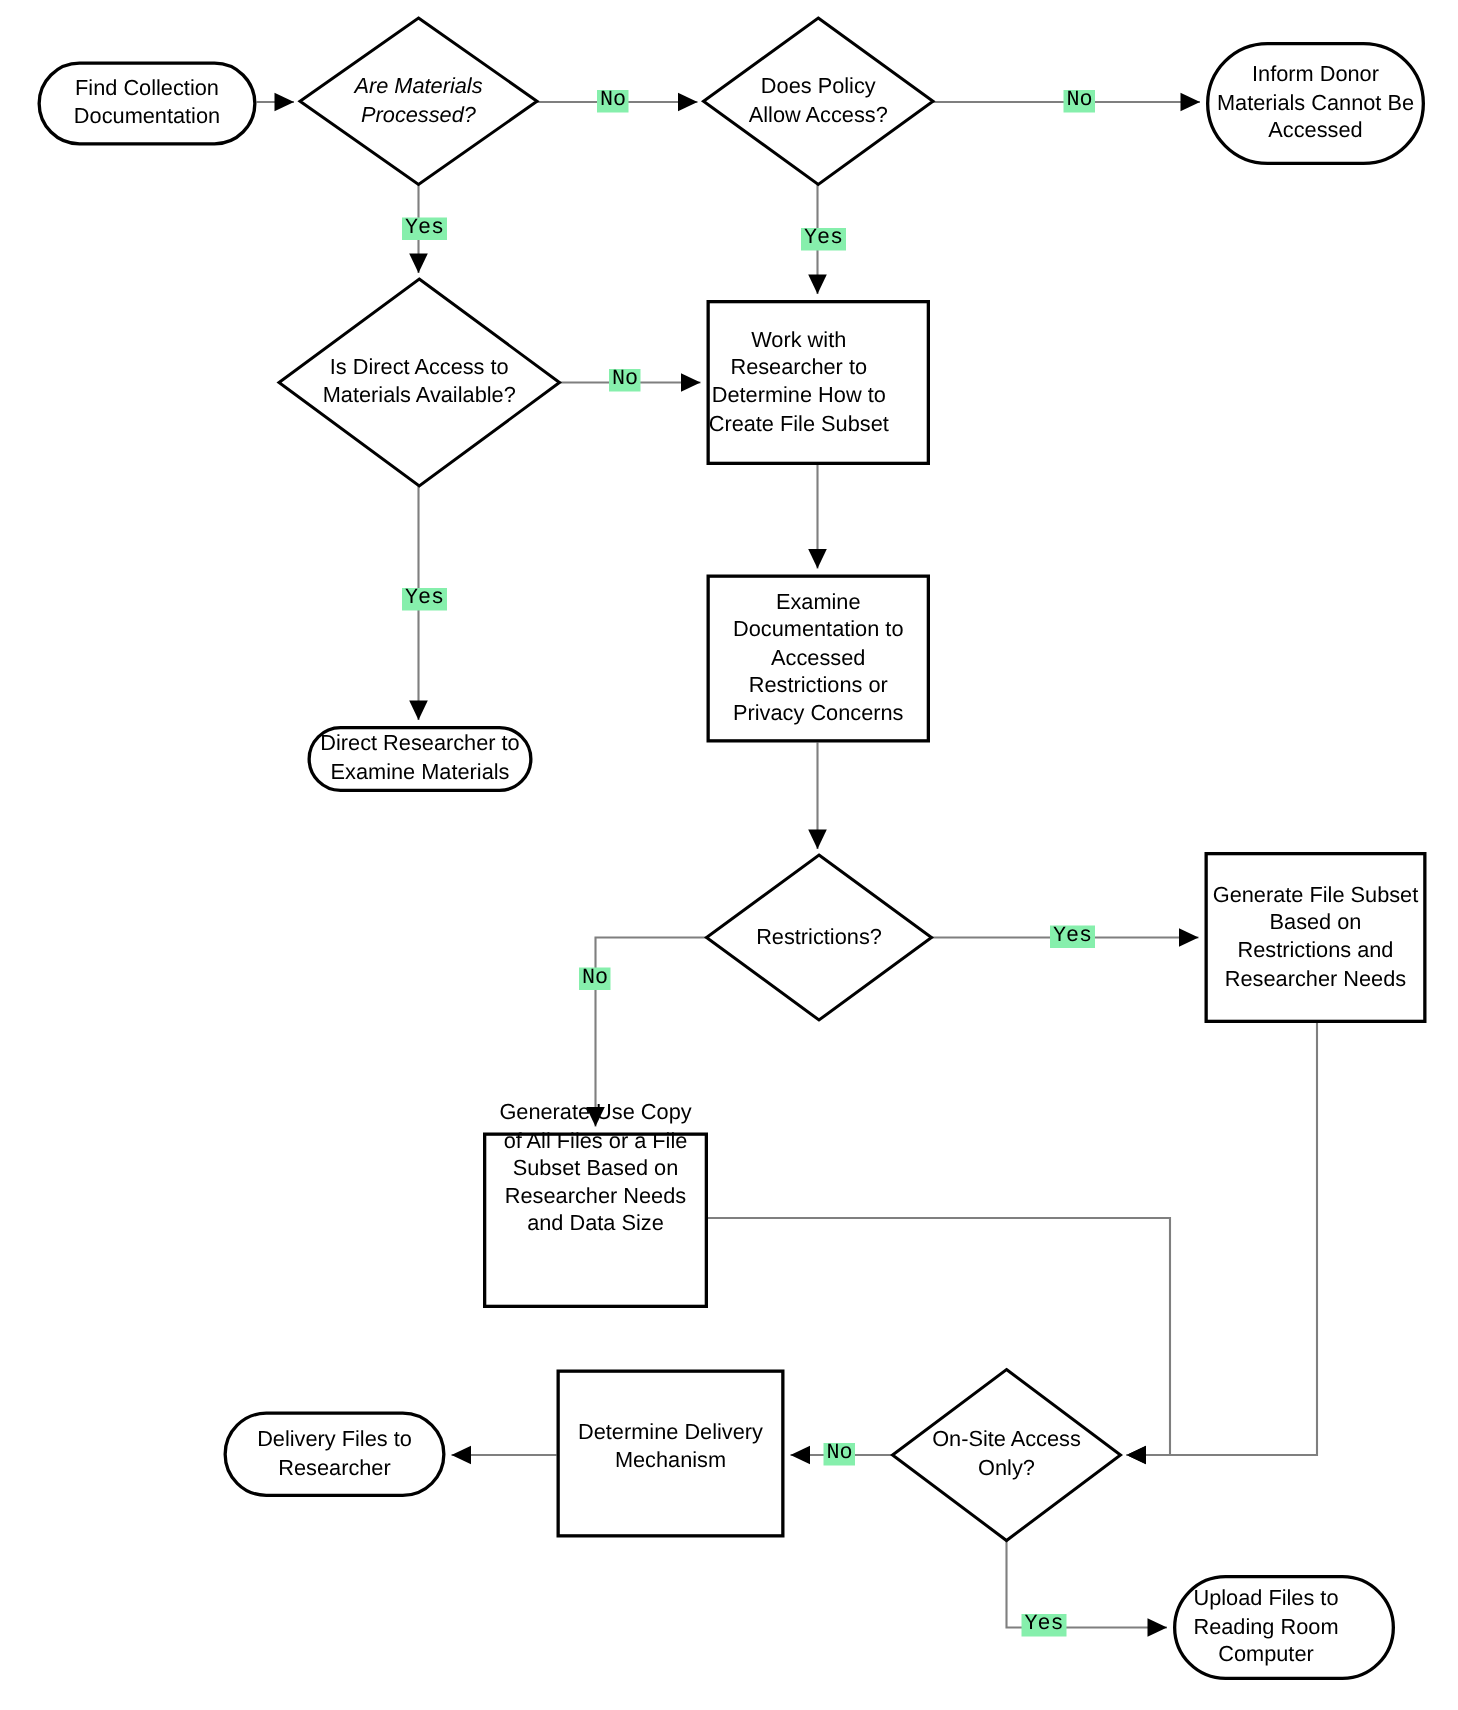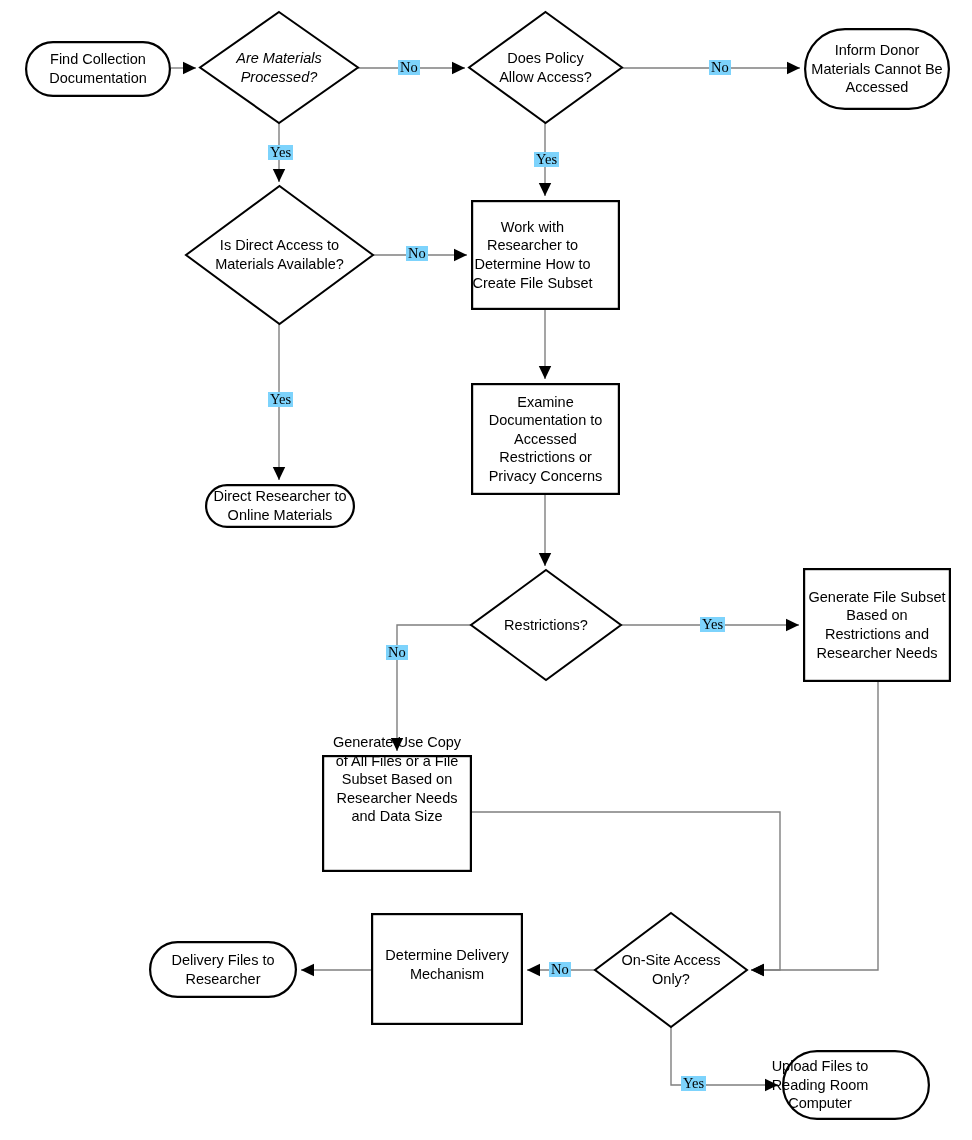--- a/index.html
+++ b/index.html
@@ -35,25 +35,25 @@
     text-align: center;
     font-family: "Liberation Sans", sans-serif;
     font-size: 14.5px;
     line-height: 1.28;
     color: #000000;
     white-space: pre-line;
     pointer-events: none;
   }
   .edge-label {
     position: absolute;
-    font-family: Liberation Serif, serif;
+    font-family: Liberation Mono, monospace;
     font-size: 14.5px;
     line-height: 1;
     color: #000000;
-    background: #7dd3fc;
+    background: #86efac;
     padding: 0 2px;
     white-space: nowrap;
   }
 </style>
 </head>
 <body>
 
 <div id="flow-root">
   <svg id="flow-svg" viewBox="0 0 972 1140" xmlns="http://www.w3.org/2000/svg">
     <g id="edges-layer">
@@ -190,21 +190,21 @@
       <div class="node-label" style="left: 804px; top: 28px; width: 146px; height: 82px;">Inform Donor
 Materials Cannot Be
 Accessed</div>
       <div class="node-label" style="left: 186px; top: 186px; width: 187px; height: 138px;">Is Direct Access to
 Materials Available?</div>
       <div class="node-label" style="left: 458px; top: 200px; width: 149px; height: 110px;">Work with
 Researcher to
 Determine How to
 Create File Subset</div>
       <div class="node-label" style="left: 205px; top: 484px; width: 150px; height: 44px;">Direct Researcher to
-Online Materials</div>
+Examine Materials</div>
       <div class="node-label" style="left: 471px; top: 383px; width: 149px; height: 112px;">Examine
 Documentation to
 Accessed
 Restrictions or
 Privacy Concerns</div>
       <div class="node-label" style="left: 471px; top: 570px; width: 150px; height: 110px;">Restrictions?</div>
       <div class="node-label" style="left: 803px; top: 568px; width: 148px; height: 114px;">Generate File Subset
 Based on
 Restrictions and
 Researcher Needs</div>
@@ -212,17 +212,17 @@
 of All Files or a File
 Subset Based on
 Researcher Needs
 and Data Size</div>
       <div class="node-label" style="left: 371px; top: 913px; width: 152px; height: 104px;">Determine Delivery
 Mechanism</div>
       <div class="node-label" style="left: 595px; top: 913px; width: 152px; height: 114px;">On-Site Access
 Only?</div>
       <div class="node-label" style="left: 149px; top: 941px; width: 148px; height: 57px;">Delivery Files to
 Researcher</div>
-      <div class="node-label" style="left: 746px; top: 1050px; width: 148px; height: 70px;">Upload Files to
+      <div class="node-label" style="left: 770px; top: 1050px; width: 148px; height: 70px;">Upload Files to
 Reading Room
 Computer</div>
     </div>
 </div>
 
 </body></html>

